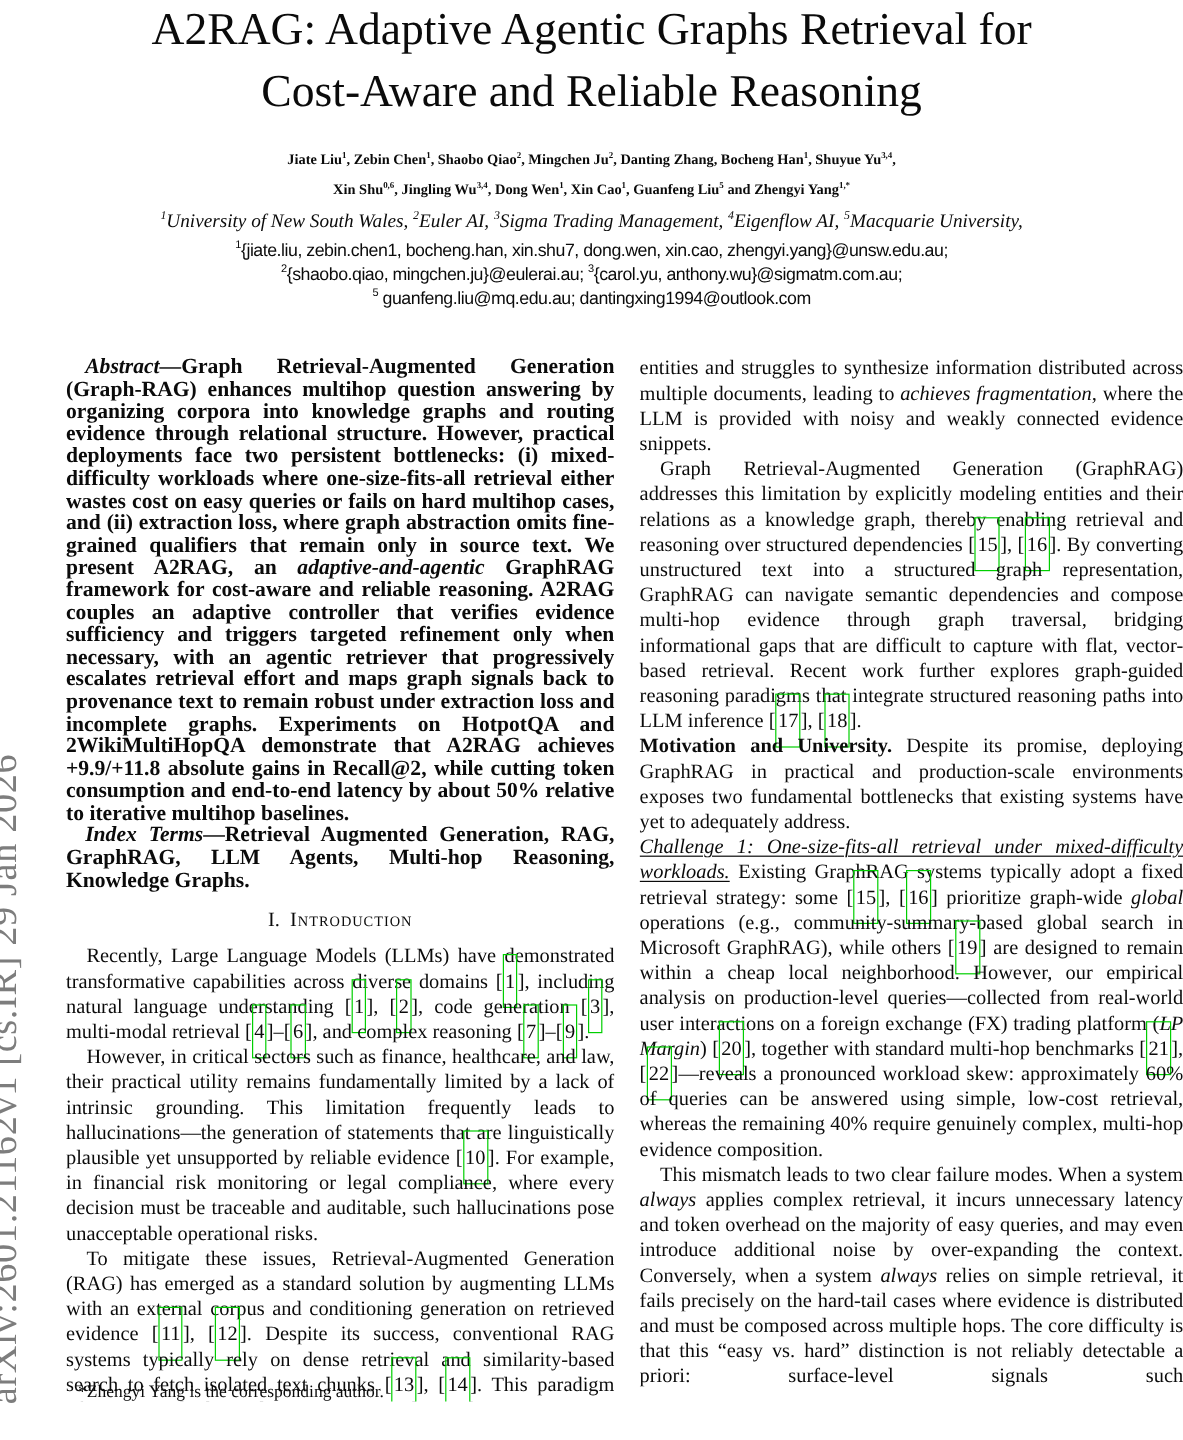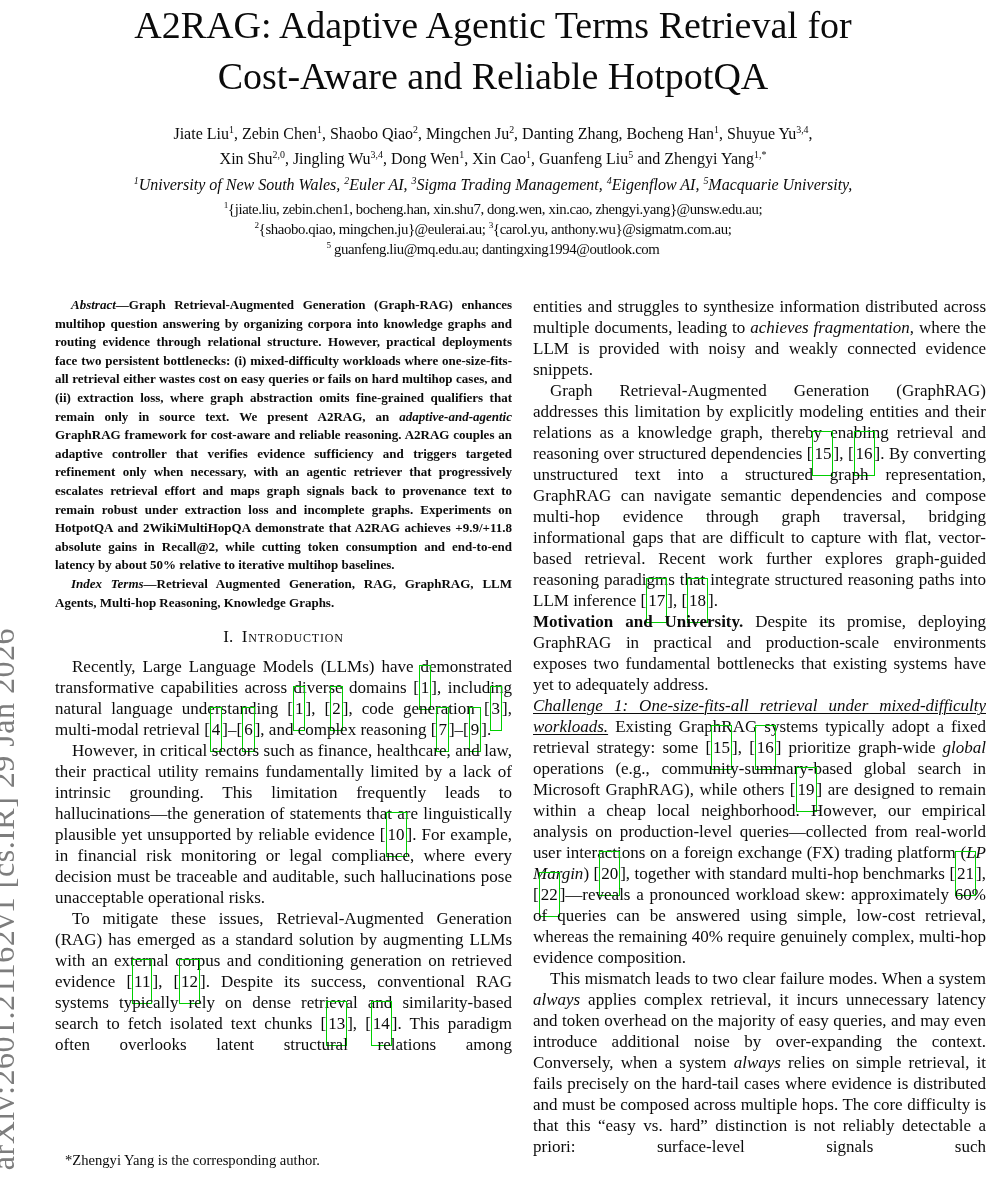--- a/index.html
+++ b/index.html
@@ -12,53 +12,53 @@
   .arxiv-label{
     position:absolute;top:628px;left:21px;width:0;height:0;
     white-space:nowrap;color:#7d7d7d;font-size:32px;letter-spacing:.5px;
     transform:translate(-50%,-50%) rotate(-90deg);
     transform-origin:center;display:flex;justify-content:center;align-items:center;
   }
   .arxiv-label span{display:block;transform:translate(-50%,-50%);position:absolute;}
   
   .header{position:absolute;top:0;left:0;width:986px;text-align:center;}
   .title{font-size:38px;font-weight:400;line-height:51px;margin:0;padding-top:0;}
-  .authors{font-size:16px;line-height:25px;margin:19px 0 0 0;}
+  .authors{font-size:12px;line-height:25px;margin:19px 0 0 0;font-weight:bold;}
   .affils{font-size:16px;font-style:italic;line-height:21px;margin:3px 0 0 0;}
-  .emails{font-family:Liberation Serif, serif;font-size:14.8px;line-height:20px;margin:4px 0 0 0;letter-spacing:-0.4px;}
+  .emails{font-family:Liberation Sans, sans-serif;font-size:14.8px;line-height:20px;margin:4px 0 0 0;letter-spacing:-0.4px;}
   sup{font-size:62%;line-height:0;}
   
   .col{position:absolute;top:296px;overflow:hidden;}
   .col-left{left:55px;width:457px;height:872px;}
   .col-right{left:533px;width:453px;height:890px;}
   p{margin:0;}
-  .abstract{font-weight:bold;font-size:13px;line-height:18.6px;text-align:justify;text-indent:16px;}
+  .abstract{font-weight:bold;font-size:18px;line-height:18.6px;text-align:justify;text-indent:16px;}
   .sec-heading{font-size:17px;font-weight:400;text-align:center;margin:15px 0 9px 0;}
   .smallcaps{font-variant:small-caps;letter-spacing:.8px;text-align:center;}
   .body-par{font-size:17px;line-height:21px;text-align:justify;text-indent:17px;}
   .noindent{text-indent:0;}
   .cut{text-align-last:justify;}
   .cite{border:1.5px solid #00cf00;padding:12px 1px;}
   .lead-italic{font-style:italic;}
   u{text-decoration-thickness:1px;text-underline-offset:2px;}
   
   .footnote{position:absolute;left:55px;top:1152px;width:457px;font-size:14.6px;text-indent:10px;}
 </style>
 </head>
 <body>
 
 <div class="arxiv-label">
     <span>arXiv:2601.21162v1  [cs.IR]  29 Jan 2026</span>
   </div>
 
 <div class="header">
-  <h1 class="title"><span>A2RAG: Adaptive Agentic Terms Retrieval for</span><br><span>Cost-Aware and Reliable HotpotQA</span></h1>
+  <h1 class="title"><span>A2RAG: Adaptive Agentic Graphs Retrieval for</span><br><span>Cost-Aware and Reliable Reasoning</span></h1>
   <div class="authors">
     <div>Jiate Liu<sup>1</sup>, Zebin Chen<sup>1</sup>, Shaobo Qiao<sup>2</sup>, Mingchen Ju<sup>2</sup>, Danting Zhang, Bocheng Han<sup>1</sup>, Shuyue Yu<sup>3,4</sup>,</div>
-    <div>Xin Shu<sup>2,0</sup>, Jingling Wu<sup>3,4</sup>, Dong Wen<sup>1</sup>, Xin Cao<sup>1</sup>, Guanfeng Liu<sup>5</sup> and Zhengyi Yang<sup>1,*</sup></div>
+    <div>Xin Shu<sup>0,6</sup>, Jingling Wu<sup>3,4</sup>, Dong Wen<sup>1</sup>, Xin Cao<sup>1</sup>, Guanfeng Liu<sup>5</sup> and Zhengyi Yang<sup>1,*</sup></div>
   </div>
   <div class="affils"><sup>1</sup>University of New South Wales, <sup>2</sup>Euler AI, <sup>3</sup>Sigma Trading Management, <sup>4</sup>Eigenflow AI, <sup>5</sup>Macquarie University,</div>
   <div class="emails">
     <div><sup>1</sup>{jiate.liu, zebin.chen1, bocheng.han, xin.shu7, dong.wen, xin.cao, zhengyi.yang}@unsw.edu.au;</div>
     <div><sup>2</sup>{shaobo.qiao, mingchen.ju}@eulerai.au; <sup>3</sup>{carol.yu, anthony.wu}@sigmatm.com.au;</div>
     <div><sup>5</sup> guanfeng.liu@mq.edu.au; dantingxing1994@outlook.com</div>
   </div>
 </div>
 
 <div class="col col-left">

